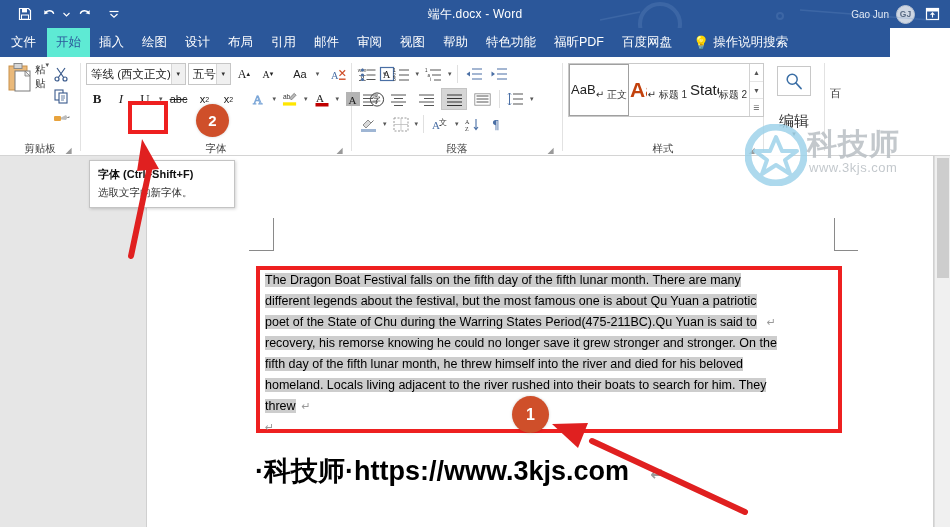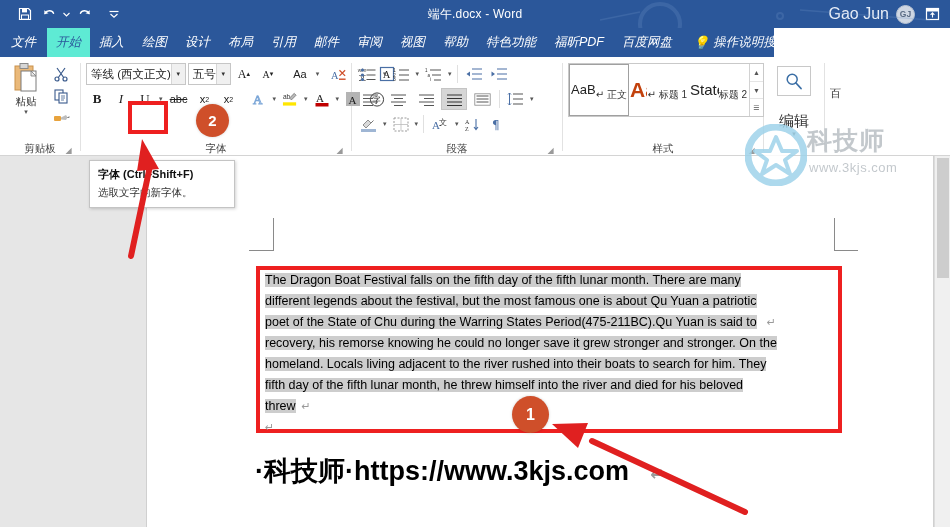--- a/index.html
+++ b/index.html
@@ -25,35 +25,34 @@
   .qat-btn svg { display:block; }
   .title-center {
     position:absolute; left:0; right:0; text-align:center;
     font-size:12px; color:#ffffff; pointer-events:none;
     letter-spacing:.2px;
   }
   .title-right {
     position:absolute; right:8px; top:0; height:28px;
     display:flex; align-items:center; gap:7px;
   }
-  .user-name { font-size:16px; color:#e8eef7; }
+  .user-name { font-size:10px; color:#e8eef7; }
   .avatar {
     width:19px; height:19px; border-radius:50%;
     background:#cfd7e3; color:#5a6b84;
     font-size:8.5px; display:flex; align-items:center; justify-content:center;
     border:1px solid #b9c4d4; font-weight:bold;
   }
   .ribbon-opts { width:20px; height:20px; display:flex; align-items:center; justify-content:center; color:#fff; }
 
   
   .tabbar {
-    position:absolute; left:0; top:28px; width:774px; height:29px;
+    position:absolute; left:0; top:28px; width:890px; height:29px;
     background:#2b579a; display:flex; 
     font-size:12.5px;
-    font-style:italic;
   }
   .tab {
     height:29px; padding:0 9px; color:#ffffff;
     display:flex; align-items:center; justify-content:center;
     white-space:nowrap;
   }
   .tab:first-child { padding:0 11px; }
   .tab.active { background:#5eead4; color:#2b579a; }
   .tab-search {
     display:flex; align-items:center; gap:4px; height:29px;
@@ -77,21 +76,21 @@
   }
   .grp-sep { width:1px; background:#e2e2e2; margin:6px 0 4px 0; }
   .dlg {
     position:absolute; right:2px; bottom:1px; width:9px; height:9px;
     color:#9a9a9a; font-size:8px; line-height:9px;
   }
 
   
   .clip-grp { width:80px; }
   .paste-big {
-    width:42px; display:flex; flex-direction:column; align-items:center; padding-top:2px;
+    width:42px; display:flex; flex-direction:row; align-items:flex-start; padding-top:2px;
   }
   .paste-icon { width:30px; height:32px; position:relative; }
   .paste-lbl { font-size:10.5px; color:#333; margin-top:1px; }
   .caret-sm { font-size:7px; color:#555; line-height:6px; }
   .clip-small { display:flex; flex-direction:column; gap:2px; padding-top:4px; padding-left:3px; }
   .clip-small .ic { width:22px; height:20px; display:flex; align-items:center; justify-content:center; }
 
   
   .font-grp { width:270px; }
   .font-rows { display:flex; flex-direction:column; gap:3px; width:100%; padding-top:3px; }
@@ -227,21 +226,21 @@
   .arrows { position:absolute; left:0; top:0; width:950px; height:527px; pointer-events:none; z-index:42; }
 
   
   .watermark {
     position:absolute; left:745px; top:118px; width:205px; height:78px;
     z-index:25; pointer-events:none; opacity:.85;
   }
   .wm-star { position:absolute; left:0; top:6px; }
   .wm-txt {
     position:absolute; left:62px; top:6px;
-    font-size:25px; font-weight:bold; color:#b9bfc4; letter-spacing:1px;
+    font-size:30px; font-weight:bold; color:#b9bfc4; letter-spacing:1px;
     font-family:"DejaVu Sans","Liberation Sans",sans-serif;
   }
   .wm-sub {
     position:absolute; left:64px; top:42px;
     font-size:13px; color:#b9bfc4; letter-spacing:.5px;
     font-family:"Liberation Sans","DejaVu Sans",sans-serif;
   }
   .wm-title-faint {
     position:absolute; left:600px; top:2px; width:330px; height:26px;
     z-index:3; pointer-events:none; opacity:.25;
@@ -657,22 +656,22 @@
         <i style="left:5px; top:0; width:1px; height:33px;"></i>
       </div>
 
       <div class="redbox"></div>
 
       <div class="textblock">
         <div class="tline"><span class="sel">The Dragon Boat Festival falls on the fifth day of the fifth lunar month. There are many</span></div>
         <div class="tline"><span class="sel">different legends about the festival, but the most famous one is about Qu Yuan a patriotic</span></div>
         <div class="tline"><span class="sel">poet of the State of Chu during the Warring States Period(475-211BC).Qu Yuan is said to</span><span class="pilcrow" style="margin-left:10px">↵</span></div>
         <div class="tline"><span class="sel">recovery, his remorse knowing he could no longer save it grew stronger and stronger. On the</span></div>
+        <div class="tline"><span class="sel">fifth day of the fifth lunar month, he threw himself into the river and died for his beloved</span></div>
         <div class="tline"><span class="sel">homeland. Locals living adjacent to the river rushed into their boats to search for him. They</span></div>
-        <div class="tline"><span class="sel">fifth day of the fifth lunar month, he threw himself into the river and died for his beloved</span></div>
         <div class="tline"><span class="sel">threw</span><span class="pilcrow" style="margin-left:6px">↵</span></div>
         <div class="tline"><span class="pilcrow">↵</span></div>
       </div>
 
       <div class="bigline">
         <span>·科技师·https://www.3kjs.com</span>
         <span class="pilcrow" style="font-size:17px; margin-left:14px">↵</span>
       </div>
     </div>
 

